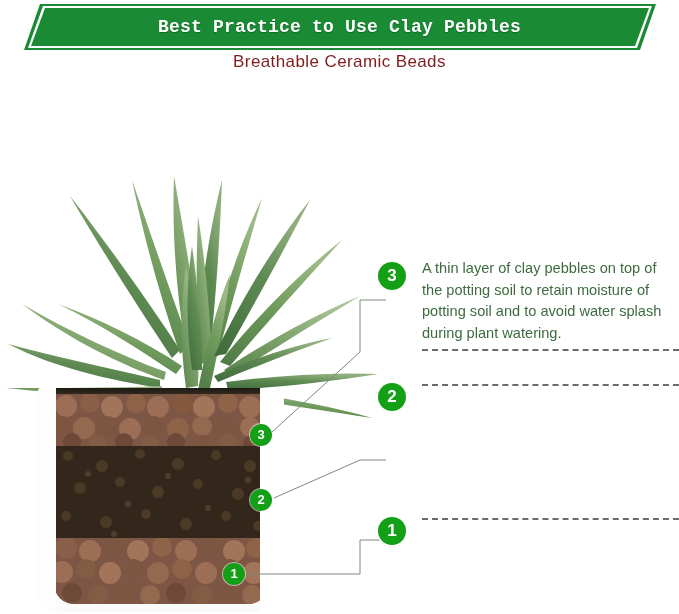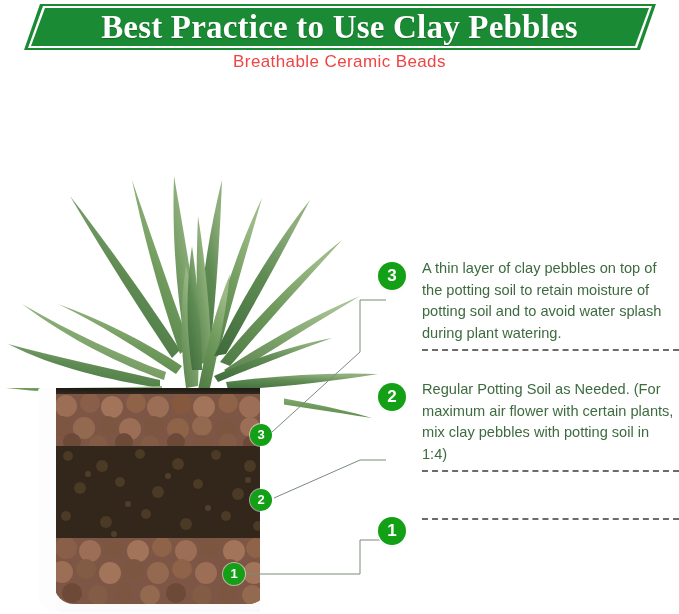--- a/index.html
+++ b/index.html
@@ -57,33 +57,33 @@
   }
   .banner-title {
     position: absolute;
     left: 0;
     top: 0;
     width: 679px;
     height: 46px;
     line-height: 46px;
     text-align: center;
     color: #ffffff;
-    font-family: Liberation Serif, serif;
+    font-family: Liberation Mono, monospace;
     font-weight: bold;
-    font-size: 33px;
+    font-size: 18px;
     letter-spacing: 0.2px;
     text-shadow: 0 1px 1px rgba(0,0,0,0.25);
   }
   .subtitle {
     position: absolute;
     left: 0;
     top: 52px;
     width: 679px;
     text-align: center;
-    color: #ef4444;
+    color: #7f1d1d;
     font-size: 17px;
     letter-spacing: 0.4px;
   }
 
   
   .photo {
     position: absolute;
     left: 0;
     top: 88px;
     width: 390px;
@@ -411,21 +411,20 @@
 <div class="blocks">
 
   <div class="block b3">
     <div class="badge">3</div>
     <div class="btext">A thin layer of clay pebbles on top of the potting soil to retain moisture of potting soil and to avoid water splash during plant watering.</div>
     <div class="divider"></div>
   </div>
 
   <div class="block b2">
     <div class="badge">2</div>
-    <div class="btext">Regular Potting Soil as Needed. (For maximum air flower with certain plants, mix clay pebbles with potting soil in 1:4)</div>
     <div class="divider"></div>
   </div>
 
   <div class="block b1">
     <div class="badge">1</div>
     <div class="divider"></div>
   </div>
 
 </div>
 

